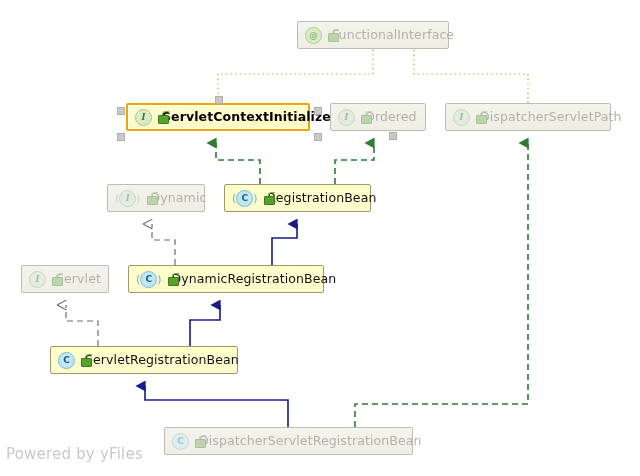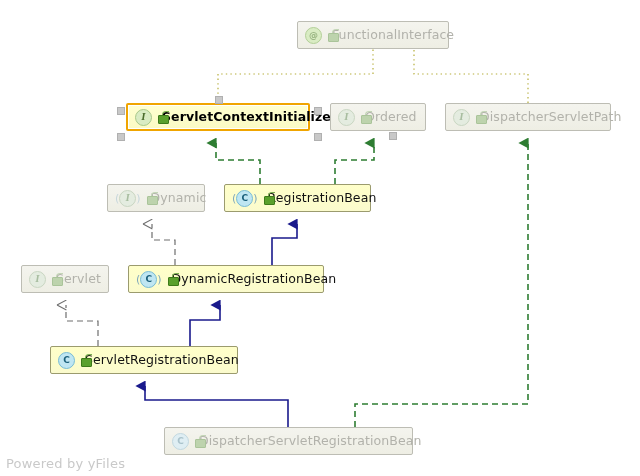--- a/index.html
+++ b/index.html
@@ -163,22 +163,22 @@
     width: 6px;
     height: 6px;
     background: #c8c8c8;
     border: 1px solid #b0b0b0;
   }
 
   
   #watermark {
     position: absolute;
     left: 6px;
-    bottom: 5px;
-    font-size: 13px;
+    bottom: 13px;
+    font-size: 15px;
     color: #c9c9c9;
     letter-spacing: 0.2px;
   }
 </style>
 </head>
 <body>
 
 <div id="canvas">
 
   <svg id="edge-layer" width="640" height="476" viewBox="0 0 640 476">

